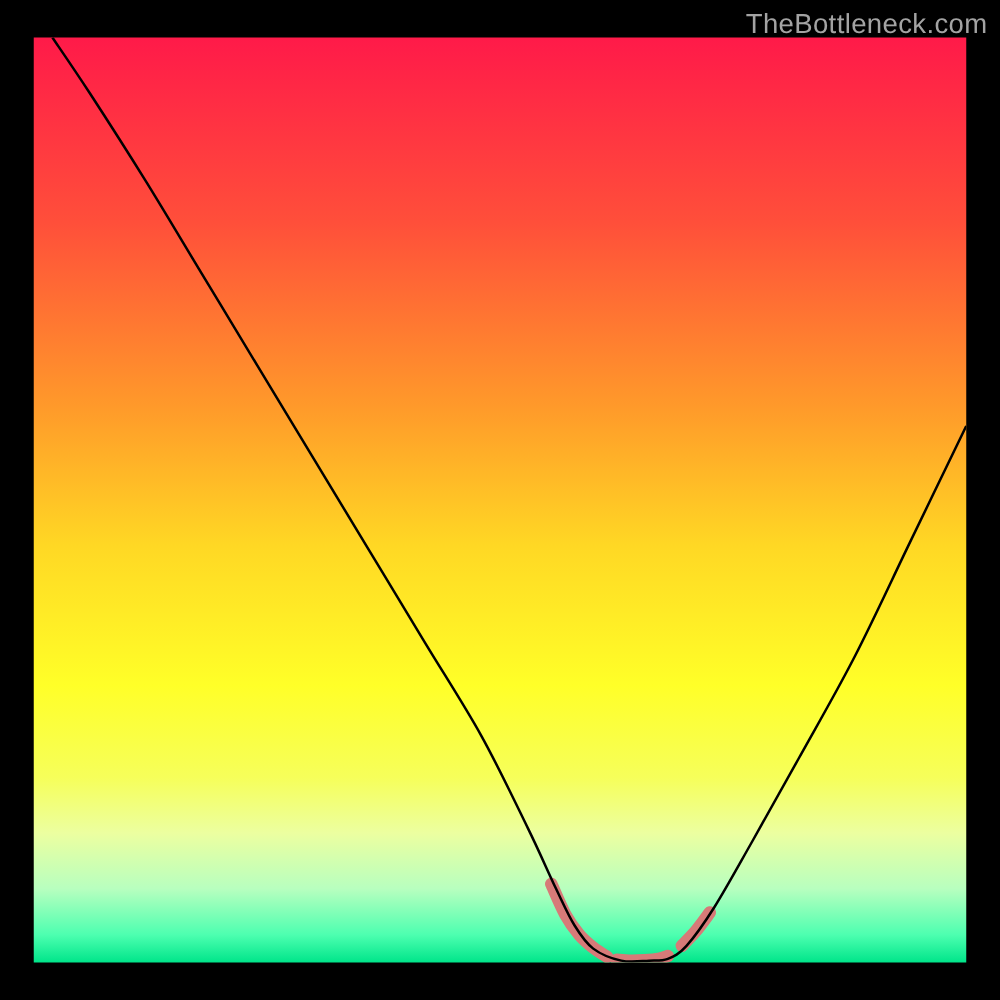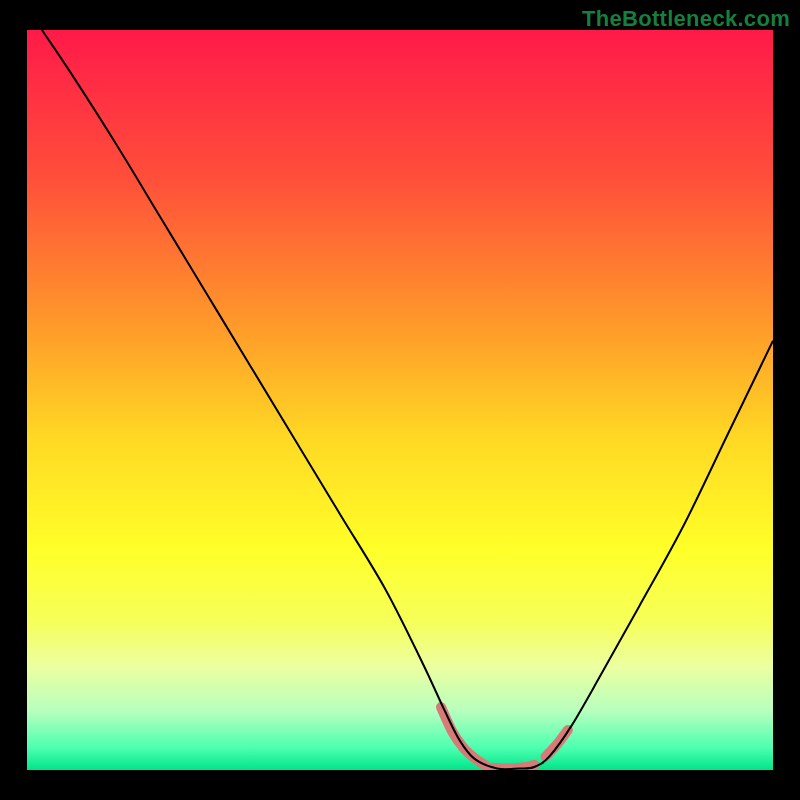--- a/index.html
+++ b/index.html
@@ -14,23 +14,23 @@
   .frame {
     position: relative;
     width: 800px;
     height: 800px;
     background: #000;
   }
   .watermark {
     position: absolute;
     top: 6px;
     right: 10px;
-    color: #15803d;
+    color: #a3a3a3;
     font-size: 22px;
-    font-weight: 700;
+    font-weight: 400;
     letter-spacing: 0.3px;
     z-index: 5;
   }
   svg.plot {
     position: absolute;
     top: 0;
     left: 0;
   }
 </style>
 </head>

